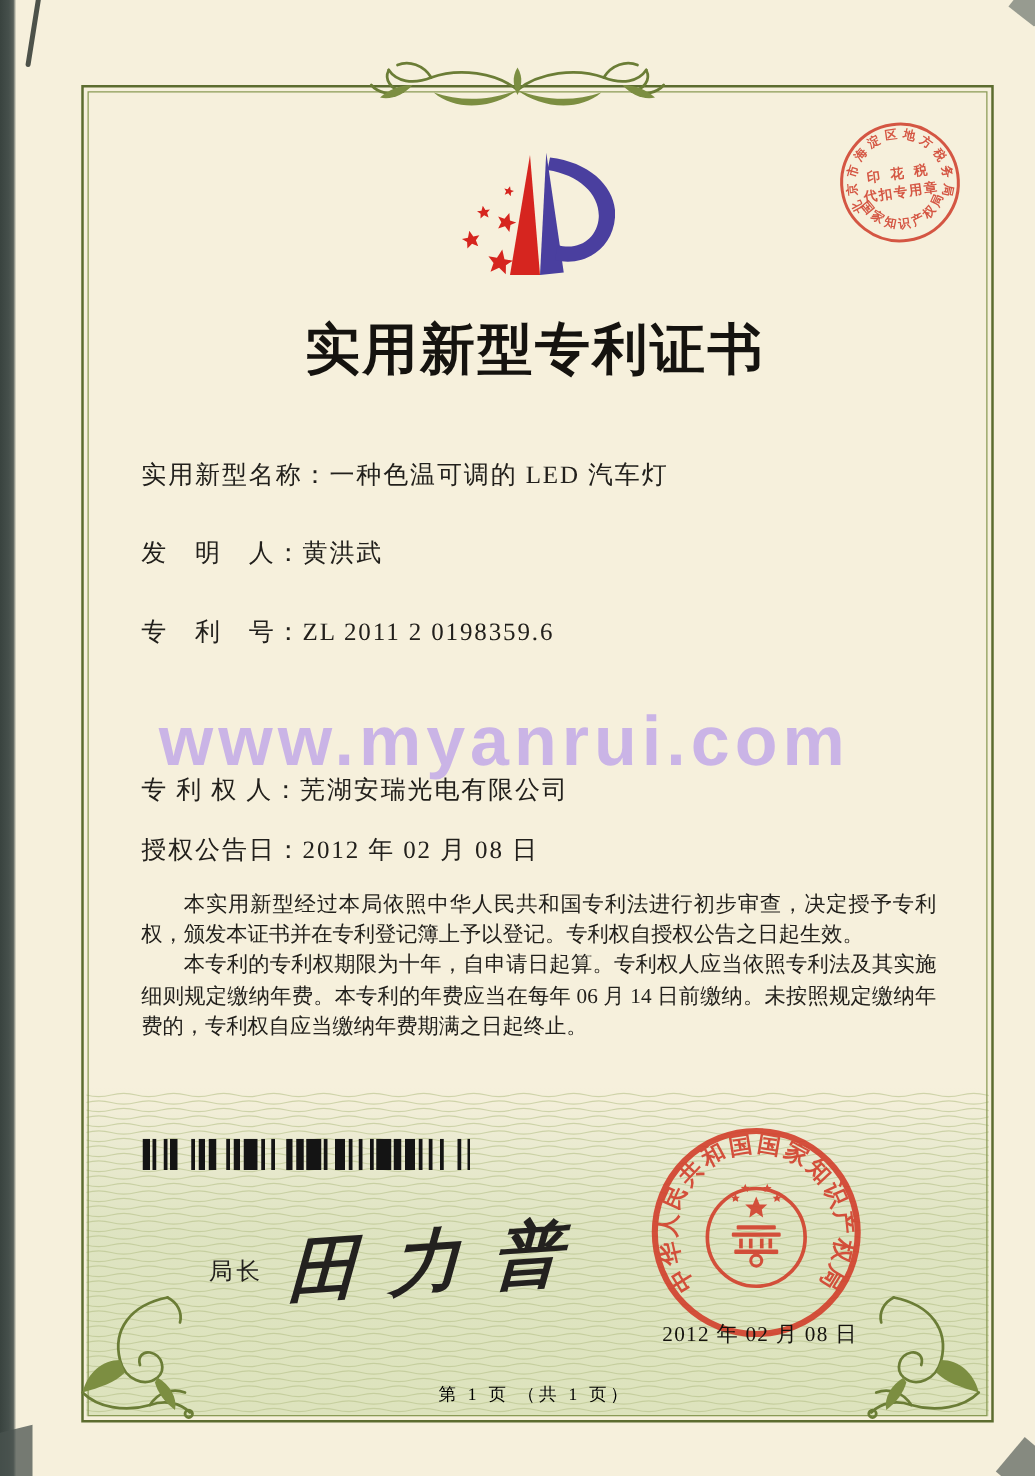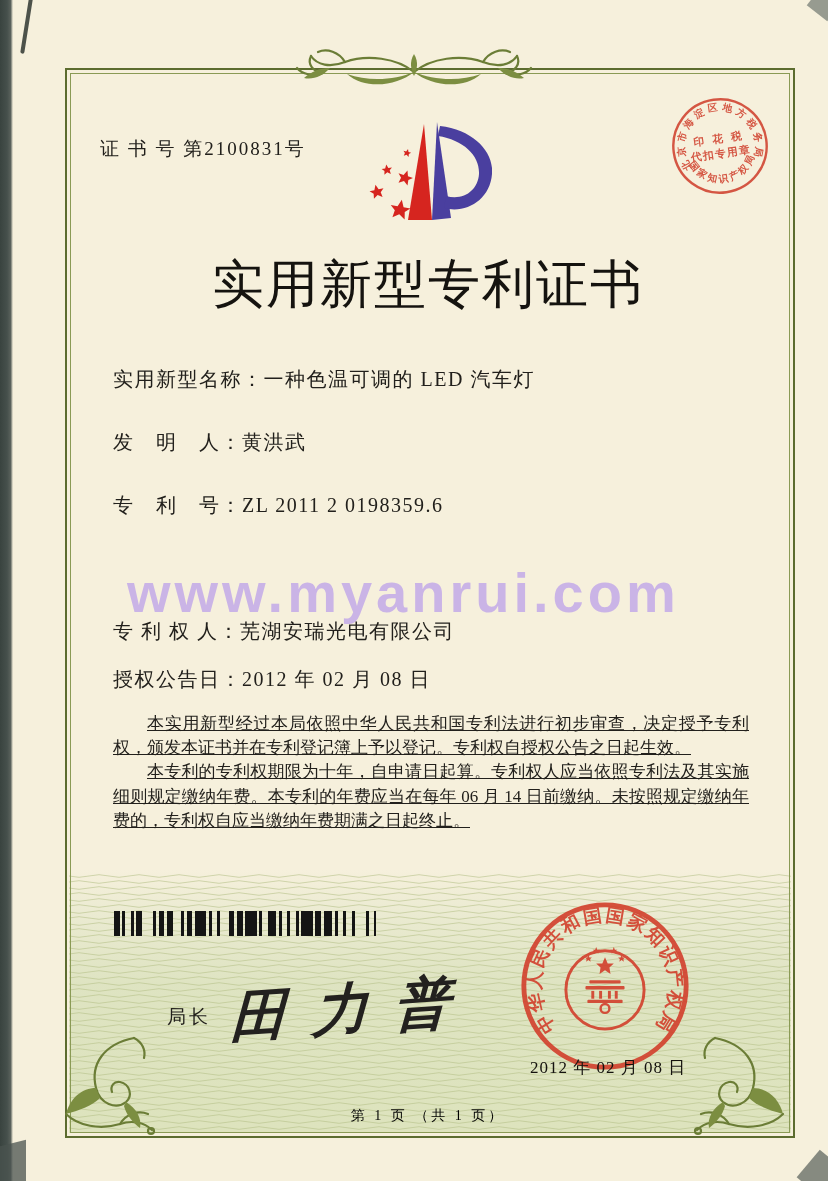--- a/index.html
+++ b/index.html
@@ -16,23 +16,23 @@
   .guilloche{left:69px;top:870px;width:722px;height:263px;
      background:linear-gradient(180deg,rgba(223,229,198,0) 0,rgba(223,229,198,.5) 45px,rgba(221,227,192,.95) 115px,#dde3bd 100%);}
   .guilloche svg{position:absolute;left:0;top:0;width:100%;height:100%;stroke:#b6c189;fill:none;stroke-width:1;opacity:.6;}
   
   .frame{left:65px;top:68px;width:726px;height:1066px;border:2px solid #5c6c2f;}
   .frame .inner{position:absolute;left:3px;top:3px;right:3px;bottom:3px;border:1px solid #8a9a55;}
   .orn{stroke:#6b7d36;fill:none;stroke-width:2.2;stroke-linecap:round;}
   .orn .lf{fill:#7c8e41;stroke:none;}
   
   .certno{left:100px;top:136px;font-size:19px;letter-spacing:2px;white-space:nowrap;}
-  .title{left:65px;top:250px;width:726px;text-align:center;font-size:52px;font-weight:normal;letter-spacing:2px;color:#15130f;}
+  .title{left:65px;top:250px;width:726px;text-align:center;font-size:44px;font-weight:bold;letter-spacing:2px;color:#15130f;}
   .field{left:113px;font-size:20px;letter-spacing:1.5px;white-space:nowrap;}
-  .paras{left:113px;top:712px;width:636px;text-decoration:underline;}
+  .paras{left:113px;top:712px;width:636px;}
   .paras p{margin:0;text-indent:2em;font-size:17px;line-height:24.2px;text-align:justify;}
   .watermark{left:106px;top:560px;font-family:"Liberation Sans","DejaVu Sans",sans-serif;
      font-size:56px;font-weight:bold;letter-spacing:4px;color:#8b5cf6;opacity:.40;white-space:nowrap;margin-left:21px;}
   .barcode{left:114px;top:911px;width:262px;height:25px;white-space:nowrap;overflow:hidden;}
   .barcode i{display:inline-block;height:25px;background:#141414;vertical-align:top;}
   .sig-role{left:167px;top:1004px;font-size:19px;letter-spacing:3px;}
   .sig-name{left:230px;top:972px;font-size:56px;font-style:italic;font-weight:bold;letter-spacing:26px;
      color:#23211f;transform:rotate(-4deg) skewX(-6deg);white-space:nowrap;}
   .seal{left:517px;top:898px;width:176px;height:176px;opacity:.88;}
   .seal-date{left:512px;top:1056px;width:192px;text-align:center;font-size:17px;letter-spacing:1px;color:#14120e;}
@@ -122,21 +122,20 @@
       <path d="M66,92 C72,82 84,78 94,82"></path>
       <path class="lf" d="M72,70 C82,76 88,86 86,96 C78,90 72,82 70,74 Z"></path>
       <path d="M80,6 C88,10 92,18 90,26"></path>
       <circle cx="97" cy="99" r="3"></circle>
     </g>
   </svg>
   <svg class="abs orn" style="left:683px;top:1032px;width:112px;height:104px" viewBox="0 0 112 104">
     <use href="#cornOrn" transform="translate(112,0) scale(-1,1)"></use>
   </svg>
 
-  <div class="abs certno">证 书 号 第2100831号</div>
 
   <svg class="abs" style="left:352px;top:118px;width:140px;height:112px" viewBox="0 0 140 112">
     <defs>
         <path id="st" d="M0,-10L2.9,-3.1L9.5,-3.1L4.8,1.2L5.9,8.1L0,4L-5.9,8.1L-4.8,1.2L-9.5,-3.1L-2.9,-3.1Z"></path>
       </defs>
     <g fill="#d6251f">
       <use href="#st" transform="translate(25,74) scale(0.75) rotate(-12)"></use>
       <use href="#st" transform="translate(48,92) scale(1.05) rotate(10)"></use>
       <use href="#st" transform="translate(53,60) scale(0.8) rotate(18)"></use>
       <use href="#st" transform="translate(35,52) scale(0.55) rotate(-8)"></use>

